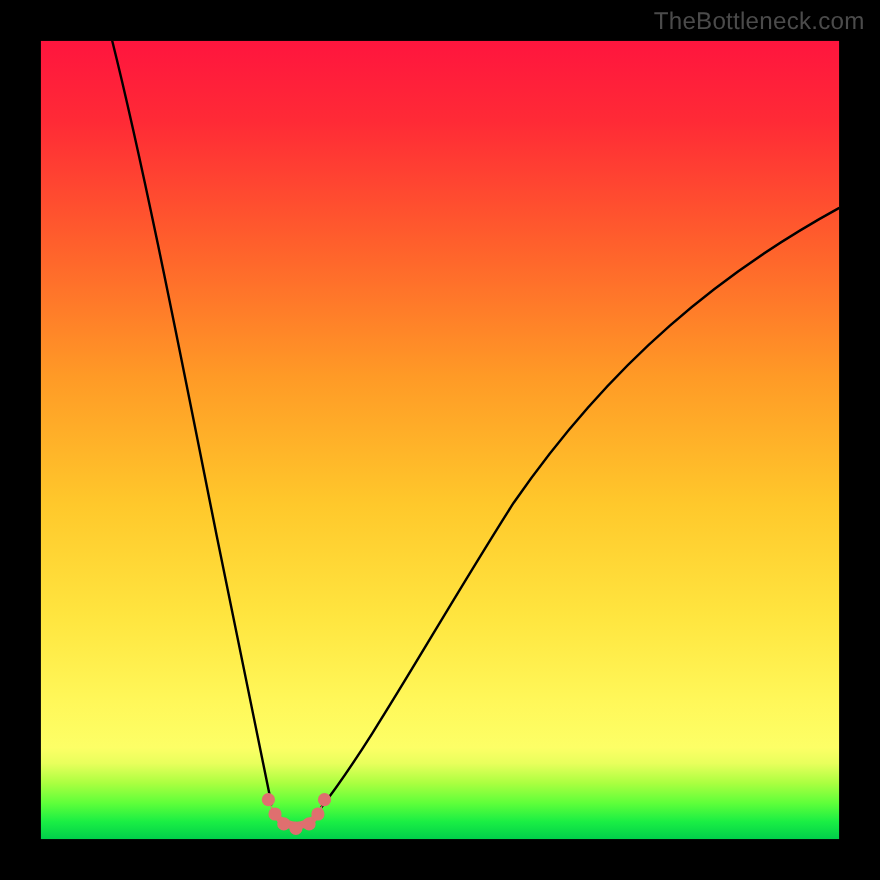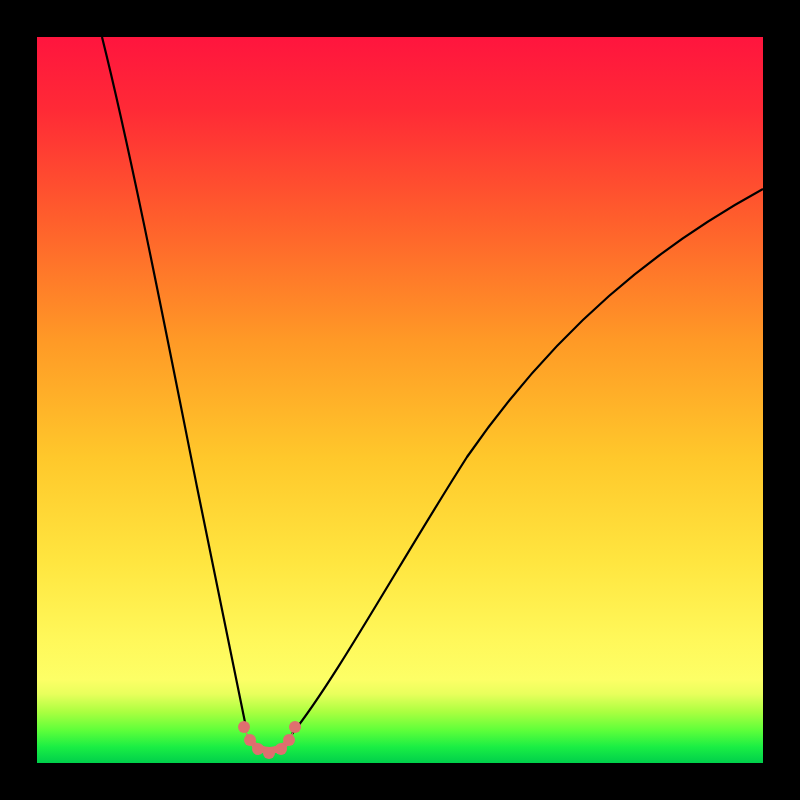--- a/index.html
+++ b/index.html
@@ -46,20 +46,21 @@
     font-size: 22px;
     letter-spacing: 0.2px;
     font-weight: 400;
   }
 </style>
 </head>
 <body>
 
 <div class="stage">
 
+  <div class="watermark">TheBottleneck.com</div>
 
   <div class="plot">
 
     <svg class="gradient" viewBox="0 0 726 726" preserveAspectRatio="none">
       <defs>
         <linearGradient id="bg" x1="0" y1="0" x2="0" y2="1">
           <stop offset="0" stop-color="#ff153e"></stop>
           <stop offset="0.10" stop-color="#ff2a36"></stop>
           <stop offset="0.25" stop-color="#ff5e2c"></stop>
           <stop offset="0.42" stop-color="#ff9a26"></stop>

